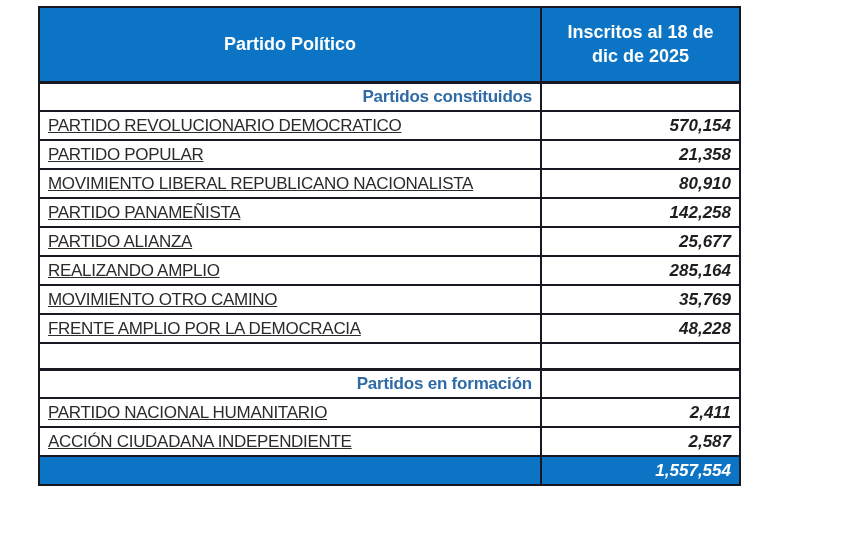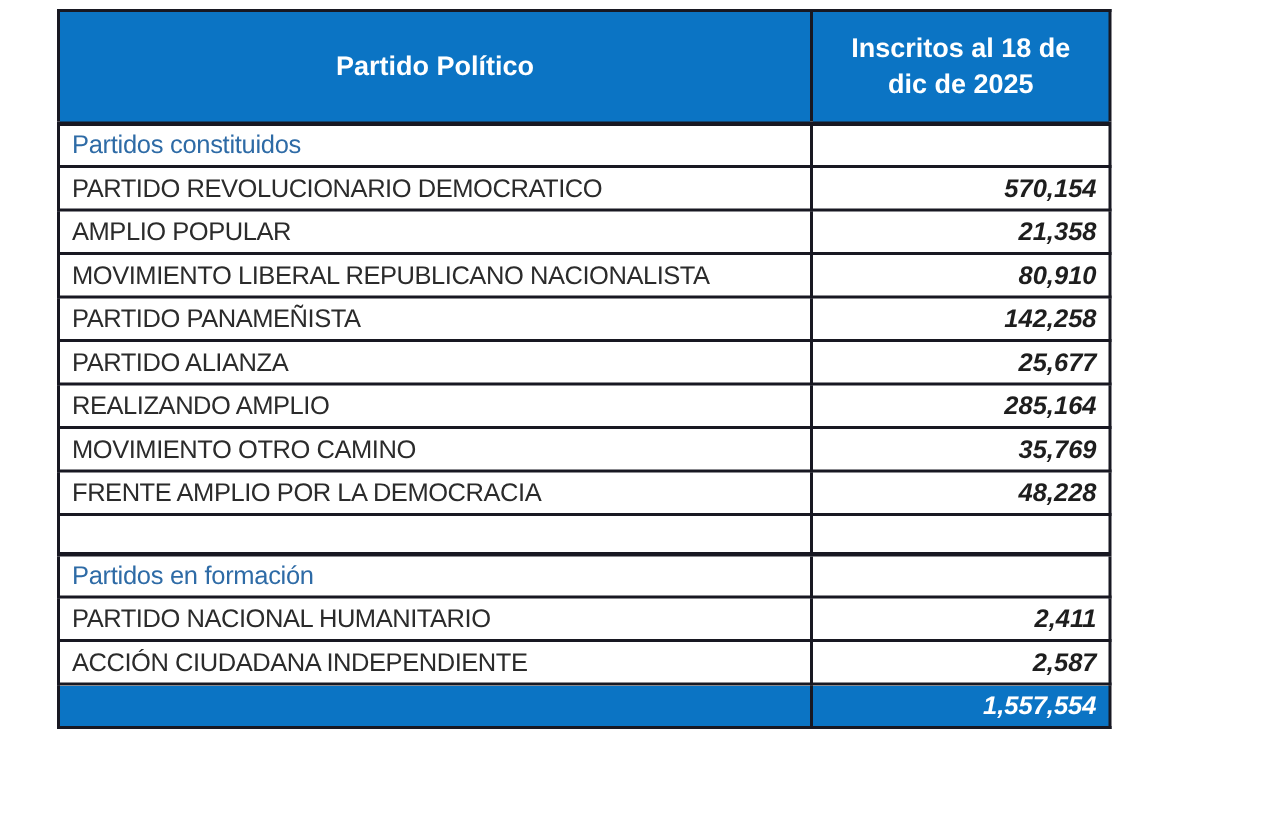--- a/index.html
+++ b/index.html
@@ -32,24 +32,24 @@
   }
   tr.header-row th{
     background:var(--header-bg);color:var(--header-text);
     font-size:18px;font-weight:bold;text-align:center;
     height:55px;line-height:1.35;white-space:normal;
     border-bottom:3px solid var(--border);
   }
   tr.header-row th.col2{padding:12px 14px;}
   tr.section-row td{border-top:3px solid var(--border);}
   td.section-title{
-    color:var(--section-title-text);font-weight:normal;text-align:left;
+    color:var(--section-title-text);font-weight:bold;text-align:right;
     letter-spacing:-0.2px;
   }
-  td.party{text-align:left;letter-spacing:-0.3px;}
+  td.party{text-align:left;letter-spacing:-0.3px;text-decoration:underline;}
   td.num{text-align:right;font-weight:bold;color:#1e1e1e;padding-right:8px;font-style:italic;}
   tr.spacer-row td{height:26px;}
   tr.total-row td{
     background:var(--total-bg);height:29px;
     border-top:2px solid var(--border);
     margin-left:30px;
   }
   tr.total-row td.num{color:var(--total-text);}
 </style>
 </head>
@@ -69,21 +69,21 @@
   <tbody>
     <tr class="section-row">
       <td class="section-title">Partidos constituidos</td>
       <td></td>
     </tr>
     <tr>
       <td class="party">PARTIDO REVOLUCIONARIO DEMOCRATICO</td>
       <td class="num">570,154</td>
     </tr>
     <tr>
-      <td class="party">AMPLIO POPULAR</td>
+      <td class="party">PARTIDO POPULAR</td>
       <td class="num">21,358</td>
     </tr>
     <tr>
       <td class="party">MOVIMIENTO LIBERAL REPUBLICANO NACIONALISTA</td>
       <td class="num">80,910</td>
     </tr>
     <tr>
       <td class="party">PARTIDO PANAMEÑISTA</td>
       <td class="num">142,258</td>
     </tr>

